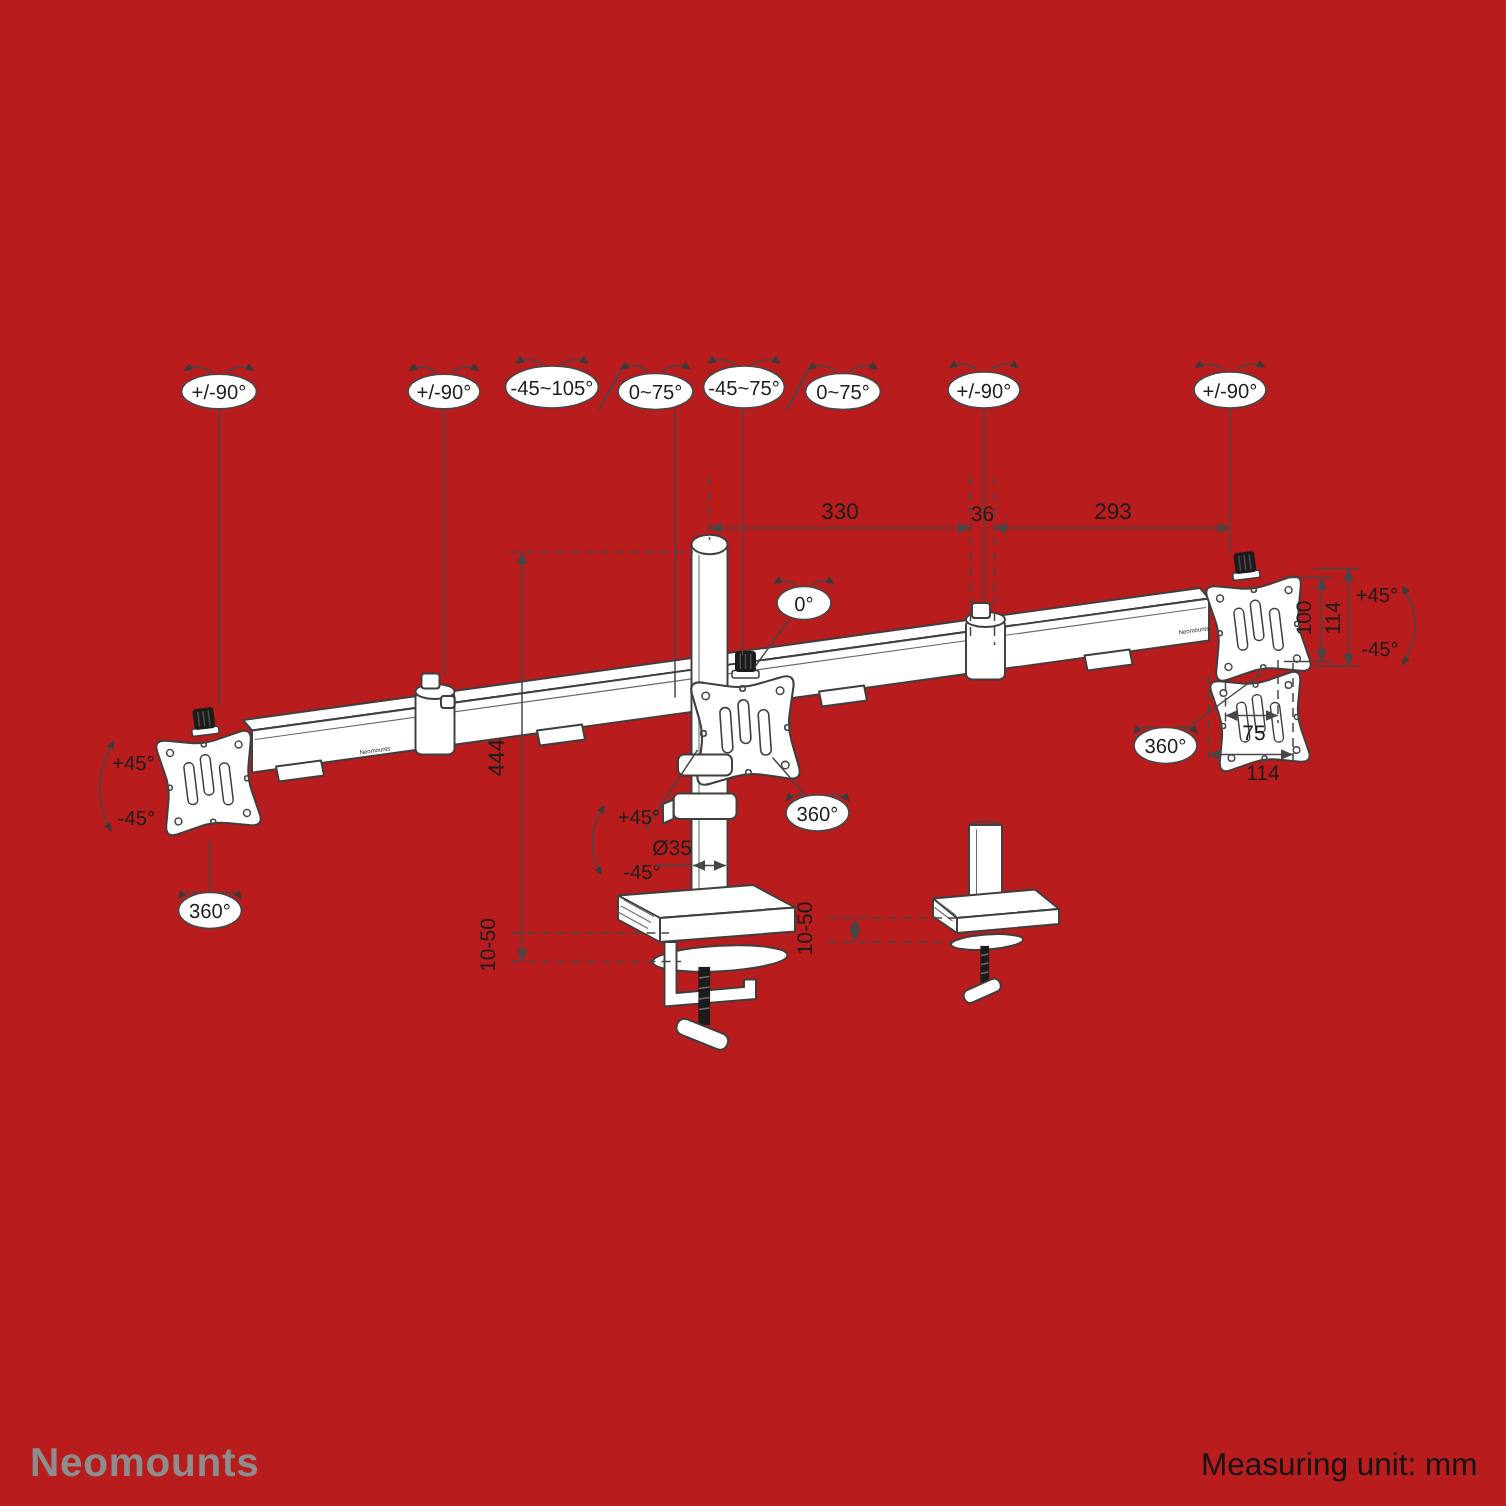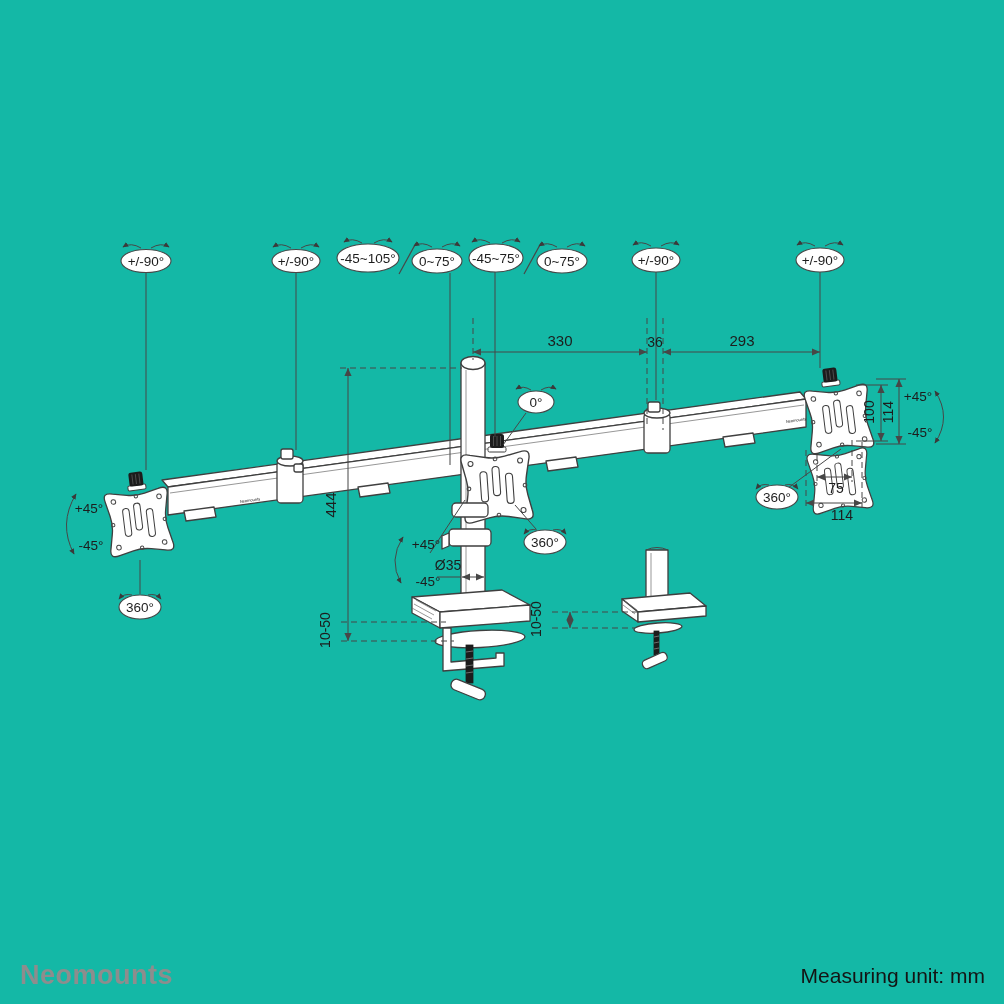--- a/index.html
+++ b/index.html
@@ -1,16 +1,16 @@
 <!DOCTYPE html>
 <html><head>
 <meta charset="utf-8">
 <style>
   html,body{margin:0;padding:0;background:#ffffff;}
-  .stage{position:relative;width:1004px;height:1004px;background:#14b8a6;overflow:hidden;
+  .stage{position:relative;width:1004px;height:1004px;background:#b91c1c;overflow:hidden;
          font-family:"Liberation Sans",sans-serif;}
   svg{display:block;}
   text{font-family:"Liberation Sans",sans-serif;fill:#1d1d1d;}
   .dim{font-size:15px;}
   .dimS{font-size:14px;}
   .rot{font-size:13.5px;}
   .brand{font-size:27px;font-weight:600;fill:#8d8d8d;letter-spacing:.5px;}
   .unit{font-size:21px;fill:#141414;}
   .part{fill:#ffffff;stroke:#3f3f3f;stroke-width:1.3;stroke-linejoin:round;}
   .thin{fill:none;stroke:#6a6a6a;stroke-width:.7;}

